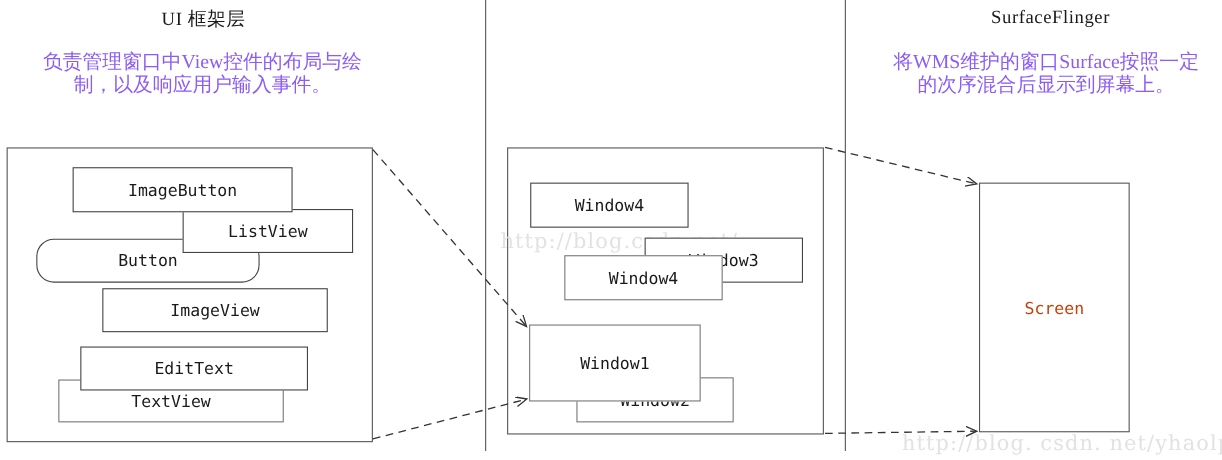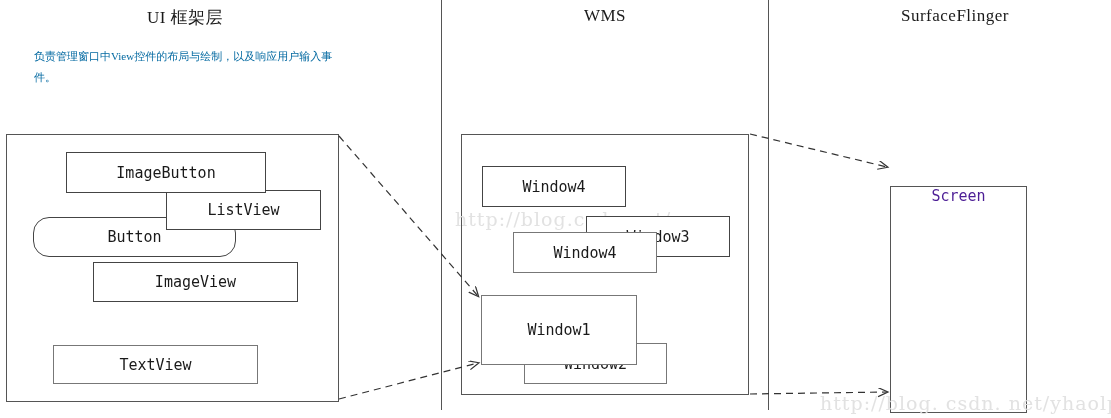--- a/index.html
+++ b/index.html
@@ -18,23 +18,24 @@
   .col-title {
     position: absolute;
     text-align: center;
     color: #1a1a1a;
     font-size: 17px;
     letter-spacing: 0.5px;
     white-space: nowrap;
   }
   .col-desc {
     position: absolute;
-    color: #0369a1;
-    font-size: 11px;
+    color: #8b5cf6;
+    font-size: 18px;
     line-height: 21px;
+    text-align: center;
   }
   .divider {
     position: absolute;
     width: 1px;
     background: #555;
   }
   .panel {
     position: absolute;
     border: 1.5px solid #555;
     background: transparent;
@@ -52,26 +53,25 @@
     box-sizing: border-box;
     white-space: nowrap;
   }
   .wbox.gray { border-color: #777; }
   .screenbox {
     position: absolute;
     border: 1.4px solid #555;
     background: #ffffff;
     font-family: "DejaVu Sans Mono", "Liberation Mono", monospace;
     font-size: 15px;
-    color: #4c1d95;
+    color: #c2410c;
     display: flex;
-    align-items: flex-start;
+    align-items: center;
     justify-content: center;
     box-sizing: border-box;
-    margin-top: 20px;
   }
   .watermark {
     position: absolute;
     color: #e2e2e2;
     font-family: "DejaVu Serif", "Liberation Serif", serif;
     font-size: 19px;
     letter-spacing: 1px;
     white-space: nowrap;
     pointer-events: none;
   }
@@ -83,23 +83,23 @@
   }
 </style>
 </head>
 <body>
 
 <div id="canvas">
 
   <div class="col-title" style="left:60px; top:6px; width:250px;">UI 框架层</div>
   <div class="col-desc" style="left:34px; top:46px; width:300px;">负责管理窗口中View控件的布局与绘制，以及响应用户输入事件。</div>
 
-  <div class="col-title" style="left:480px; top:6px; width:250px;">WMS</div>
 
   <div class="col-title" style="left:830px; top:6px; width:250px;text-align:center;">SurfaceFlinger</div>
+  <div class="col-desc" style="left:806px; top:46px; width:290px;">将WMS维护的窗口Surface按照一定的次序混合后显示到屏幕上。</div>
 
   <div class="divider" style="left:441px; top:0px; height:410px;"></div>
   <div class="divider" style="left:768px; top:0px; height:410px;"></div>
 
   <div class="panel" style="left:6px; top:134px; width:331px; height:266px;"></div>
 
   <div class="panel" style="left:461px; top:134px; width:286px; height:259px;"></div>
 
   <div class="watermark" style="left:455px; top:208px;">http://blog.csdn.net/</div>
 
@@ -110,20 +110,23 @@
     <span>ListView</span>
   </div>
   <div class="wbox" style="left:66px; top:152px; width:200px; height:41px; z-index:5;">
     <span>ImageButton</span>
   </div>
   <div class="wbox" style="left:93px; top:262px; width:205px; height:40px; z-index:3;text-align:center;">
     <span>ImageView</span>
   </div>
   <div class="wbox gray" style="left:53px; top:345px; width:205px; height:39px; z-index:3;">
     <span>TextView</span>
+  </div>
+  <div class="wbox" style="left:73px; top:315px; width:207px; height:40px; z-index:4;">
+    <span>EditText</span>
   </div>
 
   <div class="wbox" style="left:482px; top:166px; width:144px; height:41px; z-index:4;">
     <span>Window4</span>
   </div>
   <div class="wbox" style="left:586px; top:216px; width:144px; height:41px; z-index:3;">
     <span>Window3</span>
   </div>
   <div class="wbox gray" style="left:513px; top:232px; width:144px; height:41px; z-index:4;">
     <span>Window4</span>

